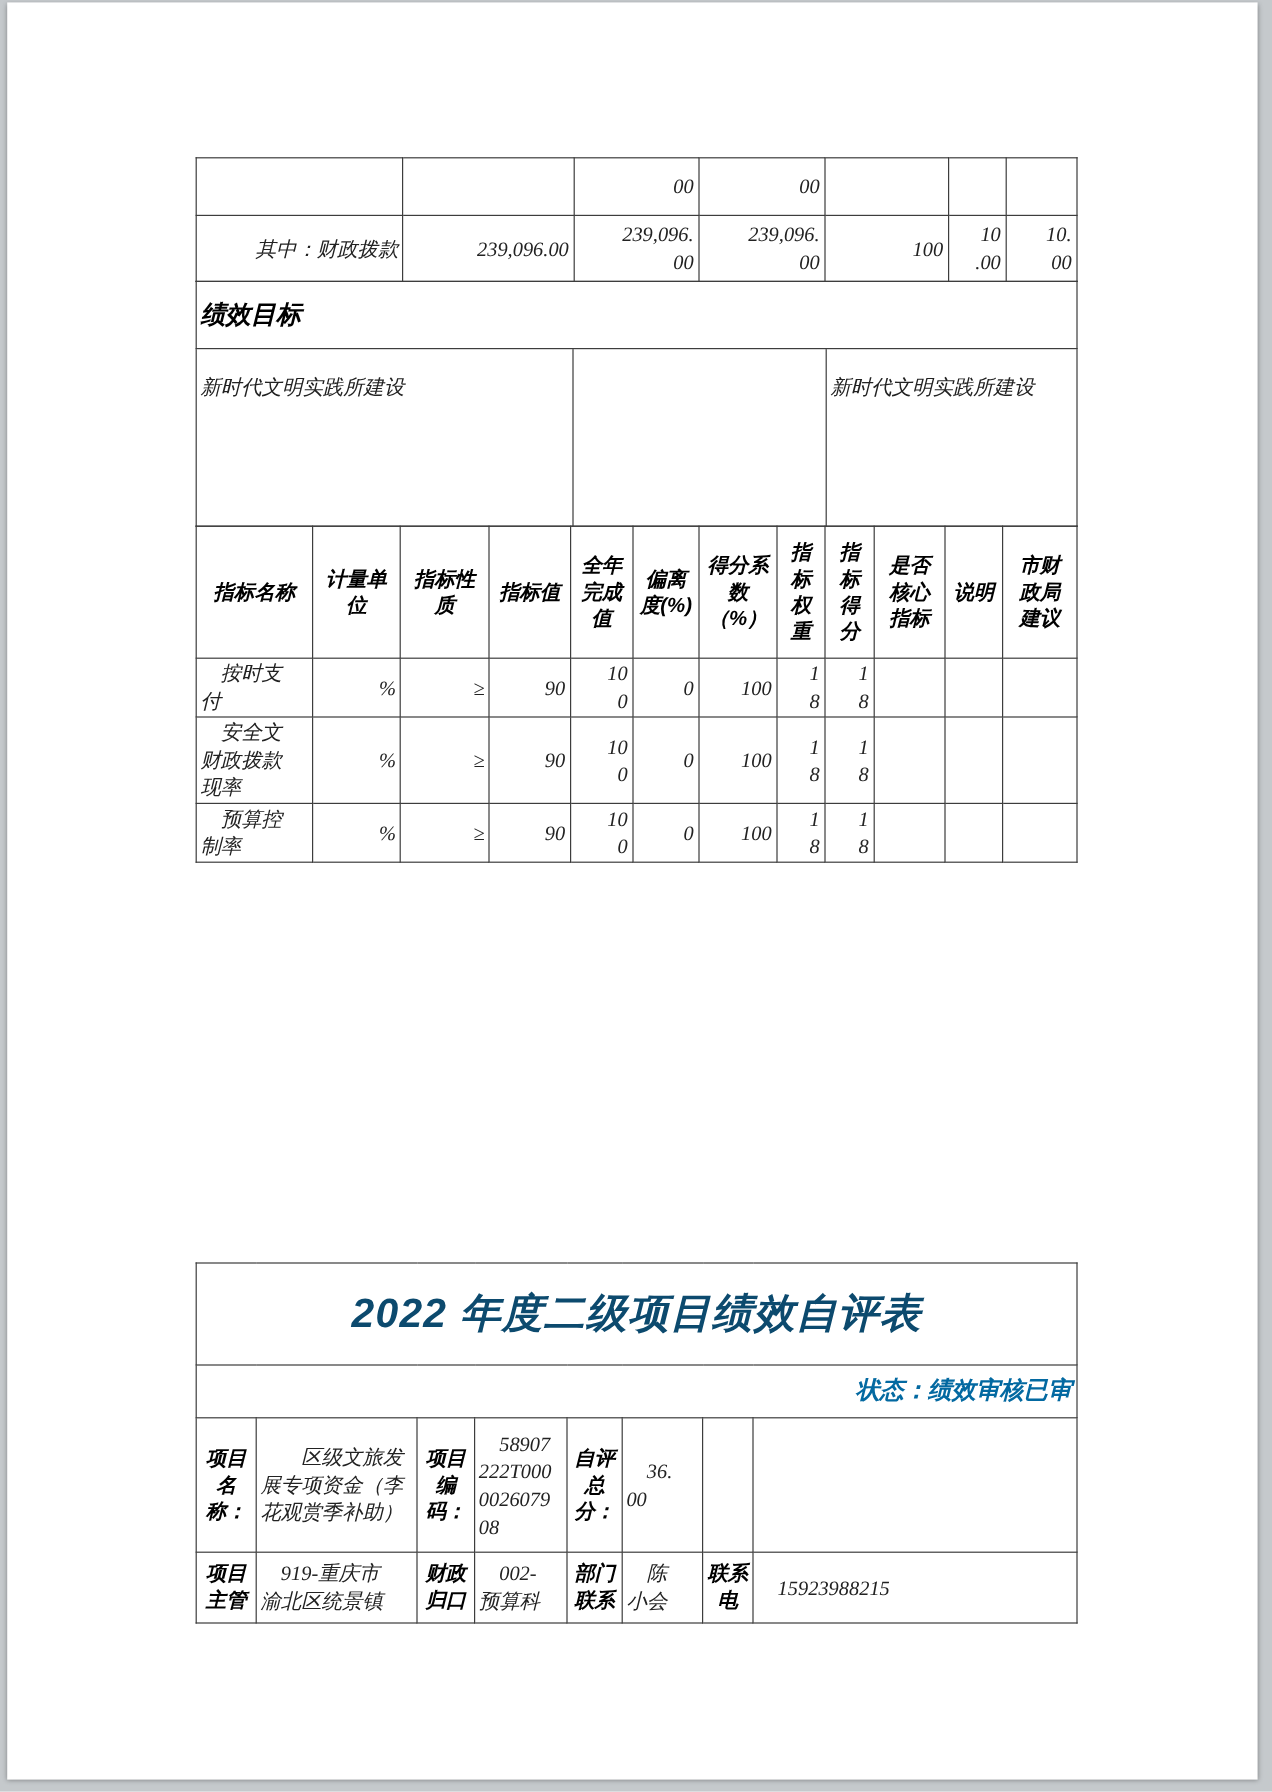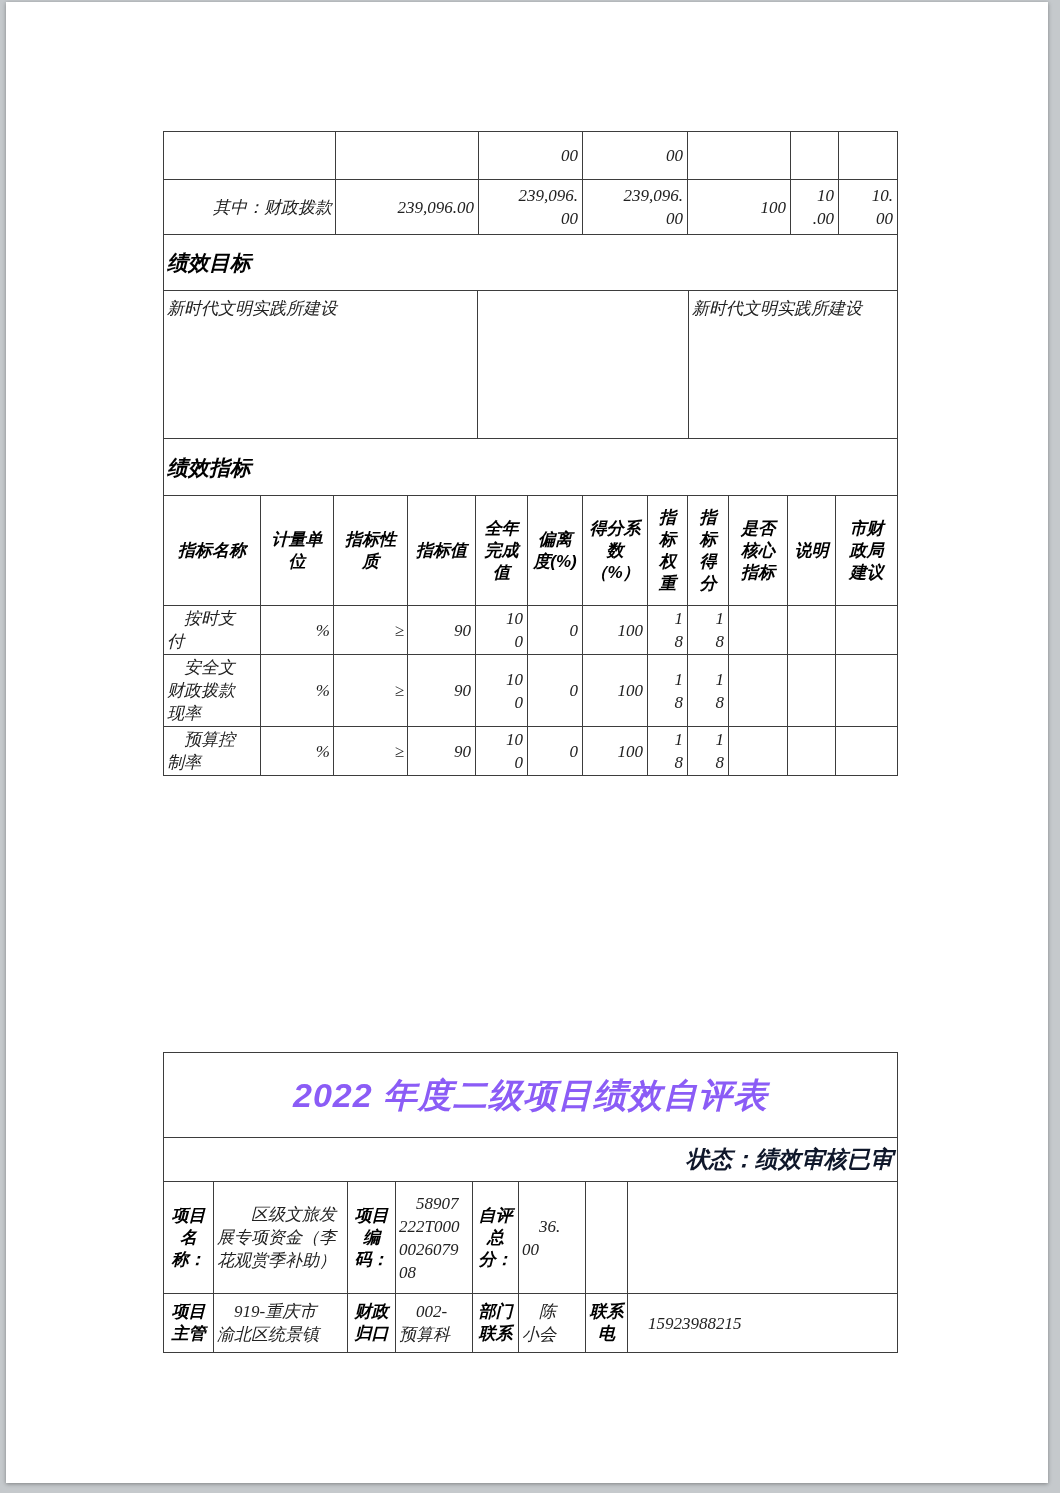--- a/index.html
+++ b/index.html
@@ -24,39 +24,39 @@
     font-family:"Liberation Serif",serif;
     font-size:17px;color:#222222;
     padding:1px 3px;vertical-align:middle;
     line-height:23px;overflow:hidden;word-break:break-all;
     font-weight:normal;
   }
   .pre{white-space:pre-line;}
   .c{text-align:right;}
   .r{text-align:right;padding-right:4px;}
   .l{text-align:left;}
-  .top{vertical-align:top;padding-top:6px;}
+  .top{vertical-align:top;padding-top:20px;}
   .name{text-align:left;text-indent:1em;}
   .ind1{text-indent:1em;}
   .ind2{text-indent:2em;}
   .hd{
     font-family:"Liberation Sans",sans-serif;font-weight:700;
     text-align:center;color:#000000;line-height:22px;
   }
   .sect{
     font-family:"Liberation Sans",sans-serif;font-weight:700;
     text-align:left;color:#000000;font-size:21px;
   }
   .bigtitle{
     font-family:"Liberation Sans",sans-serif;font-weight:700;
-    text-align:center;color:#8b5cf6;font-size:34px;letter-spacing:1px;
+    text-align:center;color:#0c4a6e;font-size:34px;letter-spacing:1px;
   }
   .status{
     font-family:"Liberation Sans",sans-serif;font-weight:700;
-    text-align:right;color:#0f172a;font-size:23px;padding-right:4px;
+    text-align:right;color:#0369a1;font-size:20px;padding-right:4px;
   }
 </style>
 </head>
 <body>
 
 <div class="page">
 
   <div class="docblock" style="top:129px">
 
     <table class="tbl">
@@ -122,23 +122,20 @@
         <col style="width:52px">
           <col style="width:55px">
           <col style="width:65px">
           <col style="width:40px">
         <col style="width:41px">
           <col style="width:59px">
           <col style="width:48px">
           <col style="width:62px">
       </colgroup>
       <tbody>
-        <tr style="height:57px">
-          <td colspan="12" class="sect">绩效指标</td>
-        </tr>
         <tr style="height:110px">
 
         <td class="hd pre">指标名称</td>
             <td class="hd pre">计量单
 位</td>
             <td class="hd pre">指标性
 质</td>
             <td class="hd pre">指标值</td>
             <td class="hd pre">全年
 完成

